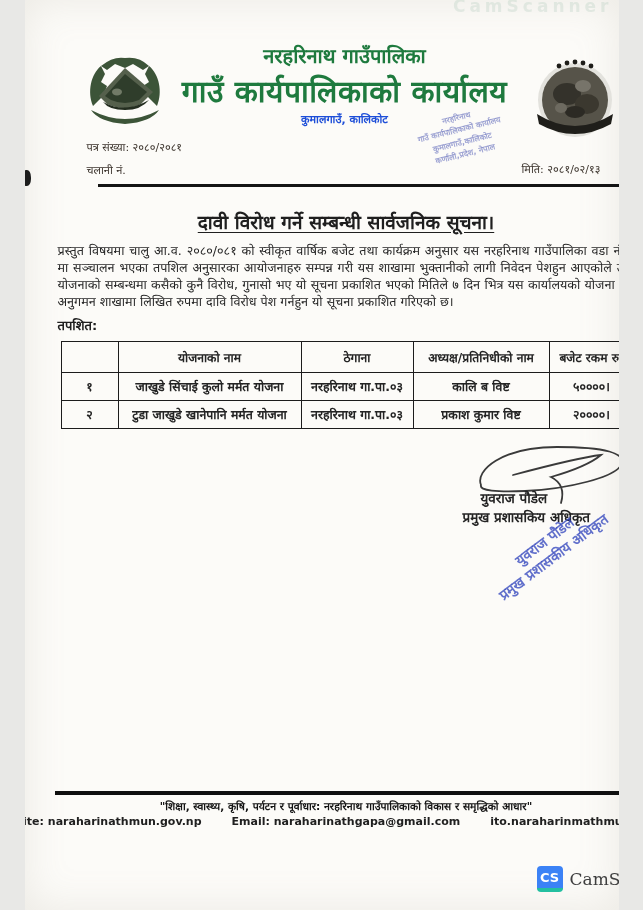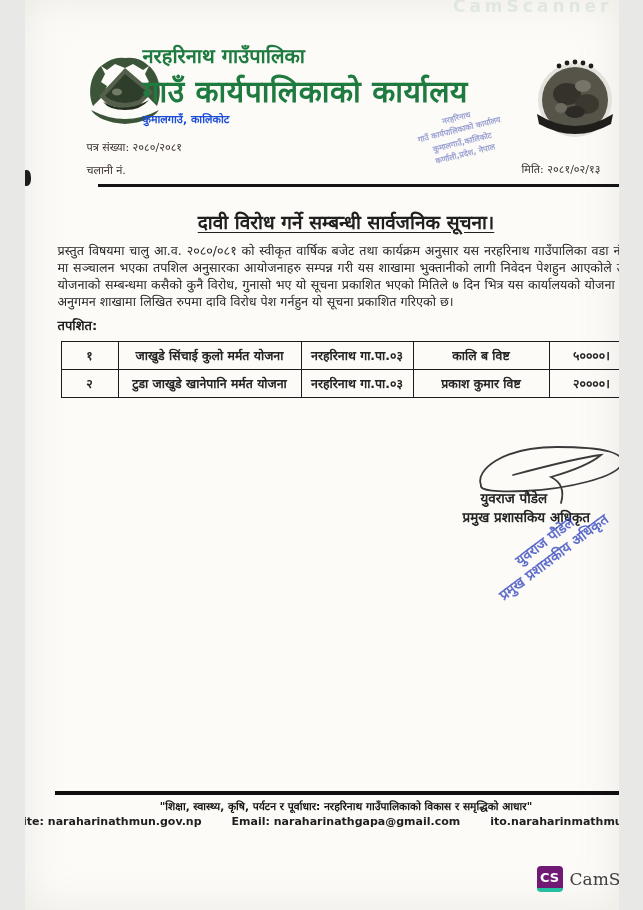--- a/index.html
+++ b/index.html
@@ -11,21 +11,21 @@
     color:#222; overflow:hidden;
     box-shadow:inset 0 0 40px rgba(160,155,140,.18);
   }
   
   .top-watermark {
     position:absolute; top:-4px; right:6px; font-size:17px; letter-spacing:4px;
     color:rgba(120,165,140,.16); font-weight:bold; user-select:none;
   }
   
   .emblem { position:absolute; left:56px; top:52px; width:88px; height:84px; }
-  .header-center { position:absolute; left:118px; top:42px; width:404px; }
+  .header-center { position:absolute; left:118px; top:42px; width:404px; text-align:center; }
   .muni-name { font-size:20px; font-weight:bold; color:#1e7a3e; }
   .office-name { font-size:30px; font-weight:bold; color:#1e7a3e; margin-top:1px; letter-spacing:.5px; }
   .addr1 { font-size:11px; font-weight:bold; color:#1d4ed8; }
   .addr2 { font-size:11.5px; font-weight:bold; color:#2c3a2e; margin-top:1px; }
   .stamp-right { position:absolute; left:506px; top:54px; width:88px; height:88px; }
   .blue-stamp {
     position:absolute; left:376px; top:112px; width:120px; text-align:center;
     transform:rotate(-14deg); color:rgba(90,100,185,.58);
     font-size:8px; line-height:1.55; font-weight:600;
   }
@@ -70,21 +70,21 @@
   .rule-bottom { position:absolute; left:30px; top:791px; width:586px; height:3.5px; background:#0f0f0f; }
   .footer-slogan { position:absolute; left:0; top:799px; width:643px; text-align:center; font-size:10.6px; font-weight:bold; color:#141414; }
   .contact-row {
     position:absolute; left:30px; top:815px; width:586px;
     display:flex; justify-content:center; gap:30px;
     font-size:11px; font-weight:bold; color:#202020; white-space:nowrap;
   }
   
   .cs-wrap { position:absolute; left:512px; top:866px; display:flex; align-items:center; gap:7px; }
   .cs-badge {
-    width:26px; height:26px; border-radius:4px; background:#701a75;
+    width:26px; height:26px; border-radius:4px; background:#3b82f6;
     display:flex; align-items:center; justify-content:center;
     color:#fff; font-size:13px; font-weight:bold;
     border-bottom:4px solid #23bfa0;
   }
   .cs-label { font-family:"DejaVu Serif","Liberation Serif",serif; font-size:17px; color:#3f3f3f; }
 </style>
 </head>
 <body>
 
 <div class="page">
@@ -152,20 +152,27 @@
 
   <table class="projects-table">
     <colgroup>
       <col class="col-sn">
         <col class="col-name">
         <col class="col-addr">
         <col class="col-rep">
         <col class="col-amt">
     </colgroup>
     <tbody>
+        <tr>
+      <th></th>
+      <th>योजनाको नाम</th>
+      <th>ठेगाना</th>
+      <th>अध्यक्ष/प्रतिनिधीको नाम</th>
+      <th>बजेट रकम रु.</th>
+    </tr>
     <tr>
       <td>१</td>
       <td>जाखुडे सिंचाई कुलो मर्मत योजना</td>
       <td>नरहरिनाथ गा.पा.०३</td>
       <td>कालि ब विष्ट</td>
       <td>५००००।</td>
     </tr>
     <tr>
       <td>२</td>
       <td>टुडा जाखुडे खानेपानि मर्मत योजना</td>

